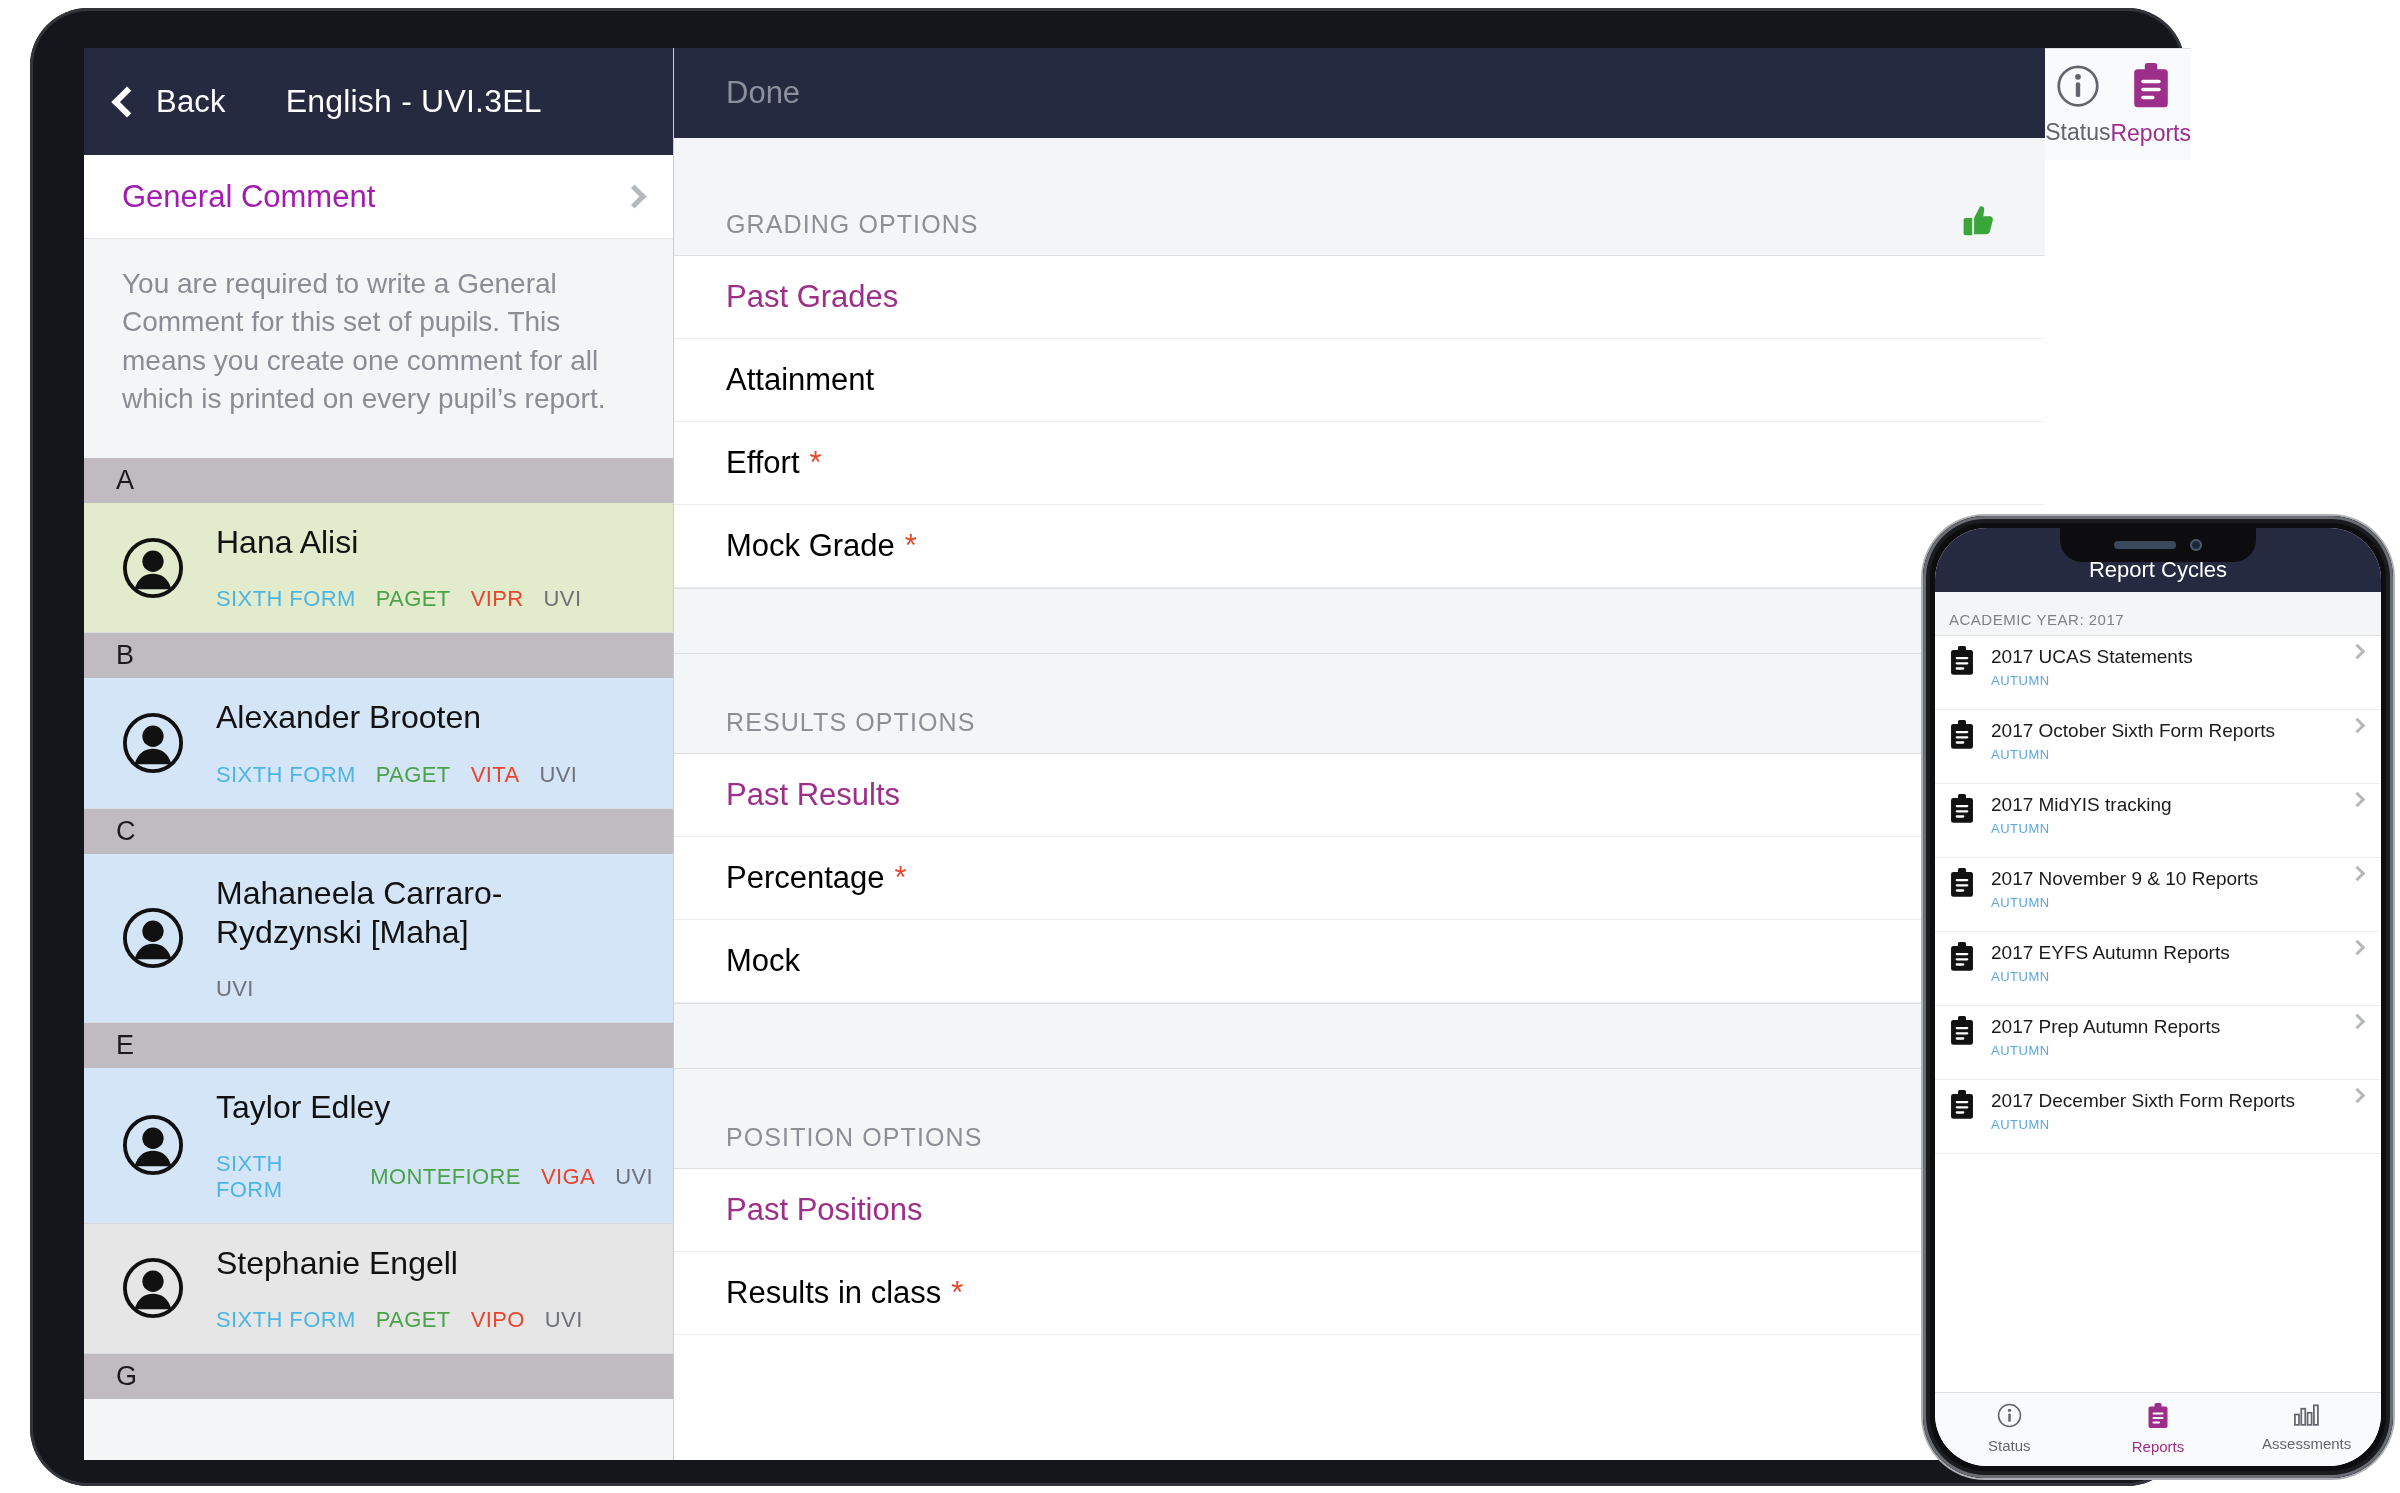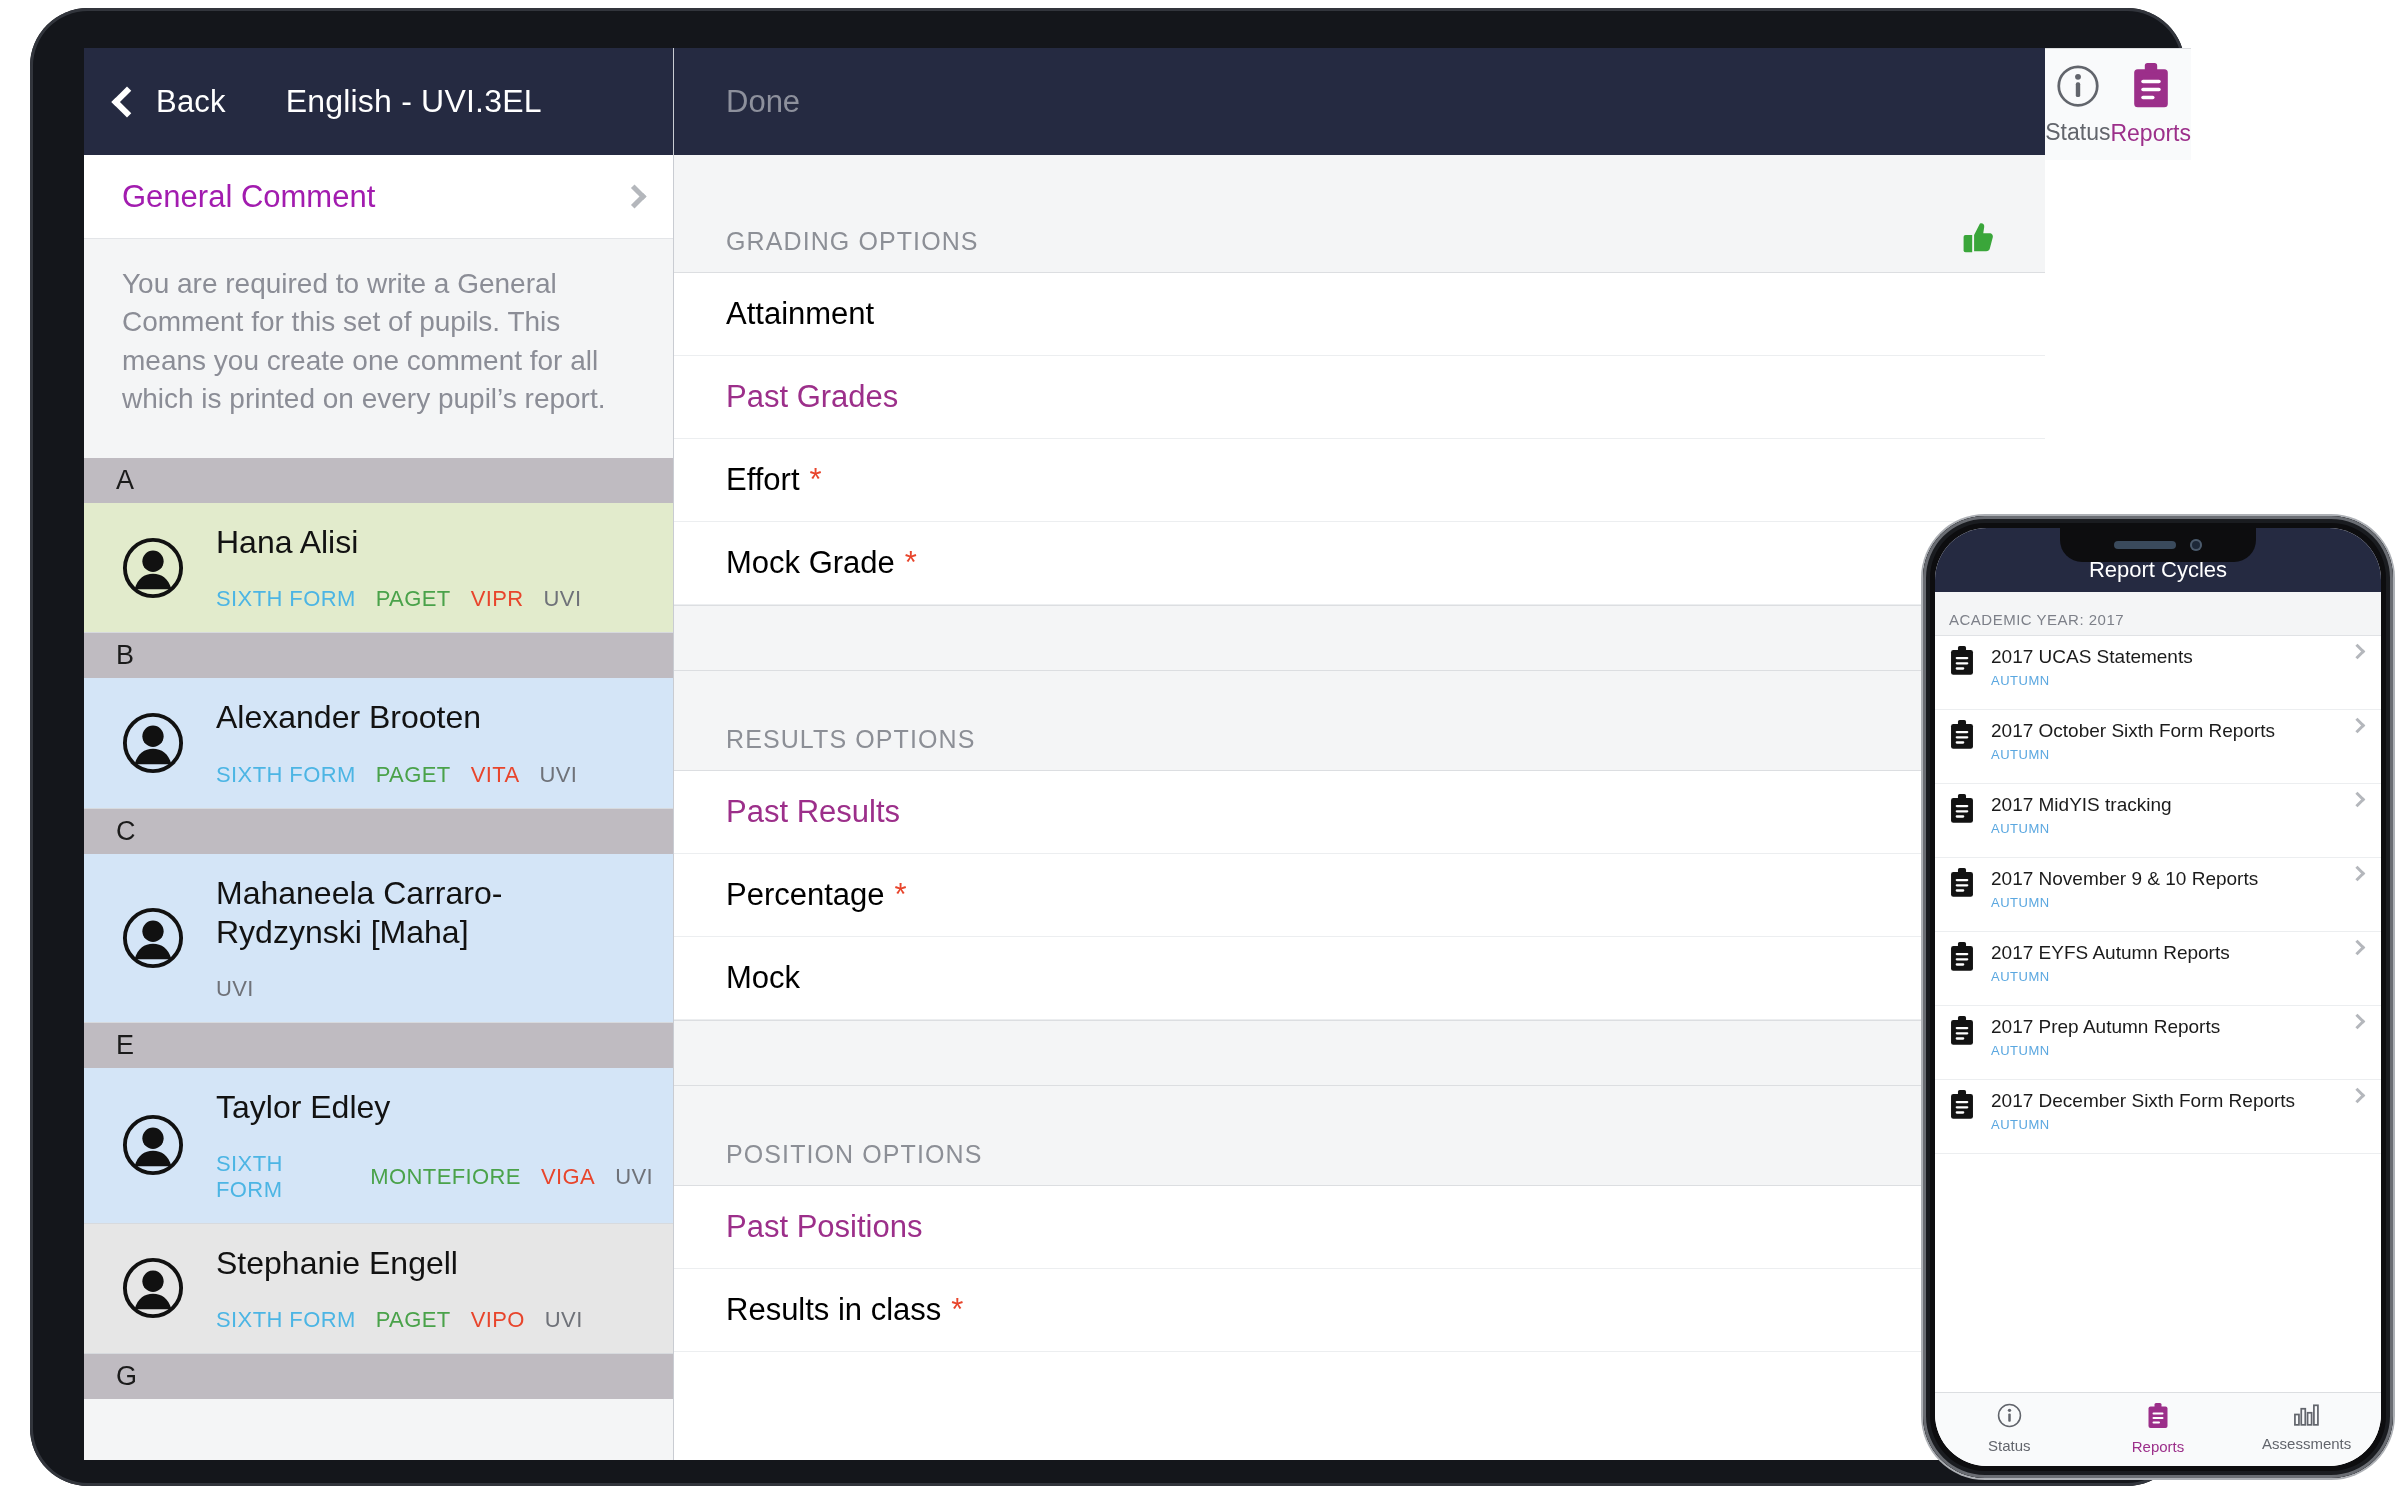--- a/index.html
+++ b/index.html
@@ -55,21 +55,21 @@
   .pupil-row.green { background:#e2ebcc; }
   .pupil-row.blue  { background:#d4e5f7; }
   .pupil-row.grey  { background:#e6e6e6; }
   .avatar { width:62px; height:62px; flex:none; margin-right:32px; }
   .pupil-text { display:flex; flex-direction:column; gap:24px; }
   .pupil-name { font-size:32px; color:#121212; line-height:1.22; max-width:420px;}
   .pupil-tags { display:flex; align-items:center; gap:20px; font-size:22px; letter-spacing:.4px;}
 
   
   .detail { flex:1; min-width:0; display:flex; flex-direction:column; background:#fff;}
-  .detail-nav { height:107px; background:#252a41; display:flex; align-items:center;
+  .detail-nav { height:90px; background:#252a41; display:flex; align-items:center;
                 padding-left:52px; flex:none;}
   .done-btn { color:#8d909c; font-size:31px; cursor:pointer;}
   .detail-scroll { flex:1; overflow:hidden;}
   .grp-head { background:#f4f5f6; border-bottom:1px solid #dcdee1;
               height:100px; display:flex; align-items:flex-end; justify-content:space-between;
               padding:0 48px 16px 52px; position:relative;}
   .grp-head.tall { height:118px; }
   .grp-title { font-size:25px; color:#8c8f96; letter-spacing:1.1px;}
   .thumb-up { width:42px; height:42px; position:absolute; right:48px; bottom:14px;}
   .opt-row { height:83px; display:flex; align-items:center; padding-left:52px;
@@ -238,25 +238,25 @@
               <span class="done-btn">Done</span>
             </div>
             <div class="detail-scroll" id="option-groups">
                 <div class="grp-head tall">
                   <span class="grp-title">GRADING OPTIONS</span>
                   <span class="thumb-up"><svg viewBox="0 0 44 44" width="42" height="42">
                       <path d="M11 20h7v18h-7a2 2 0 0 1-2-2V22a2 2 0 0 1 2-2z" fill="#3aa63a"></path>
                       <path d="M20 20l6-12c2.6-1 5 .6 4.6 3.4L29.6 18h6.6c2.4 0 4 2.1 3.4 4.3l-3.1 11.8A4 4 0 0 1 32.6 37H20z" fill="#3aa63a"></path>
                     </svg></span>
                 </div>
-                <div class="opt-row">
-                  <span>Attainment</span>
-                </div>
                 <div class="opt-row link">
                   <span>Past Grades</span>
+                </div>
+                <div class="opt-row">
+                  <span>Attainment</span>
                 </div>
                 <div class="opt-row">
                   <span>Effort</span>
                   <span class="star">*</span>
                 </div>
                 <div class="opt-row">
                   <span>Mock Grade</span>
                   <span class="star">*</span>
                 </div>
                 <div class="grp-gap"></div>

